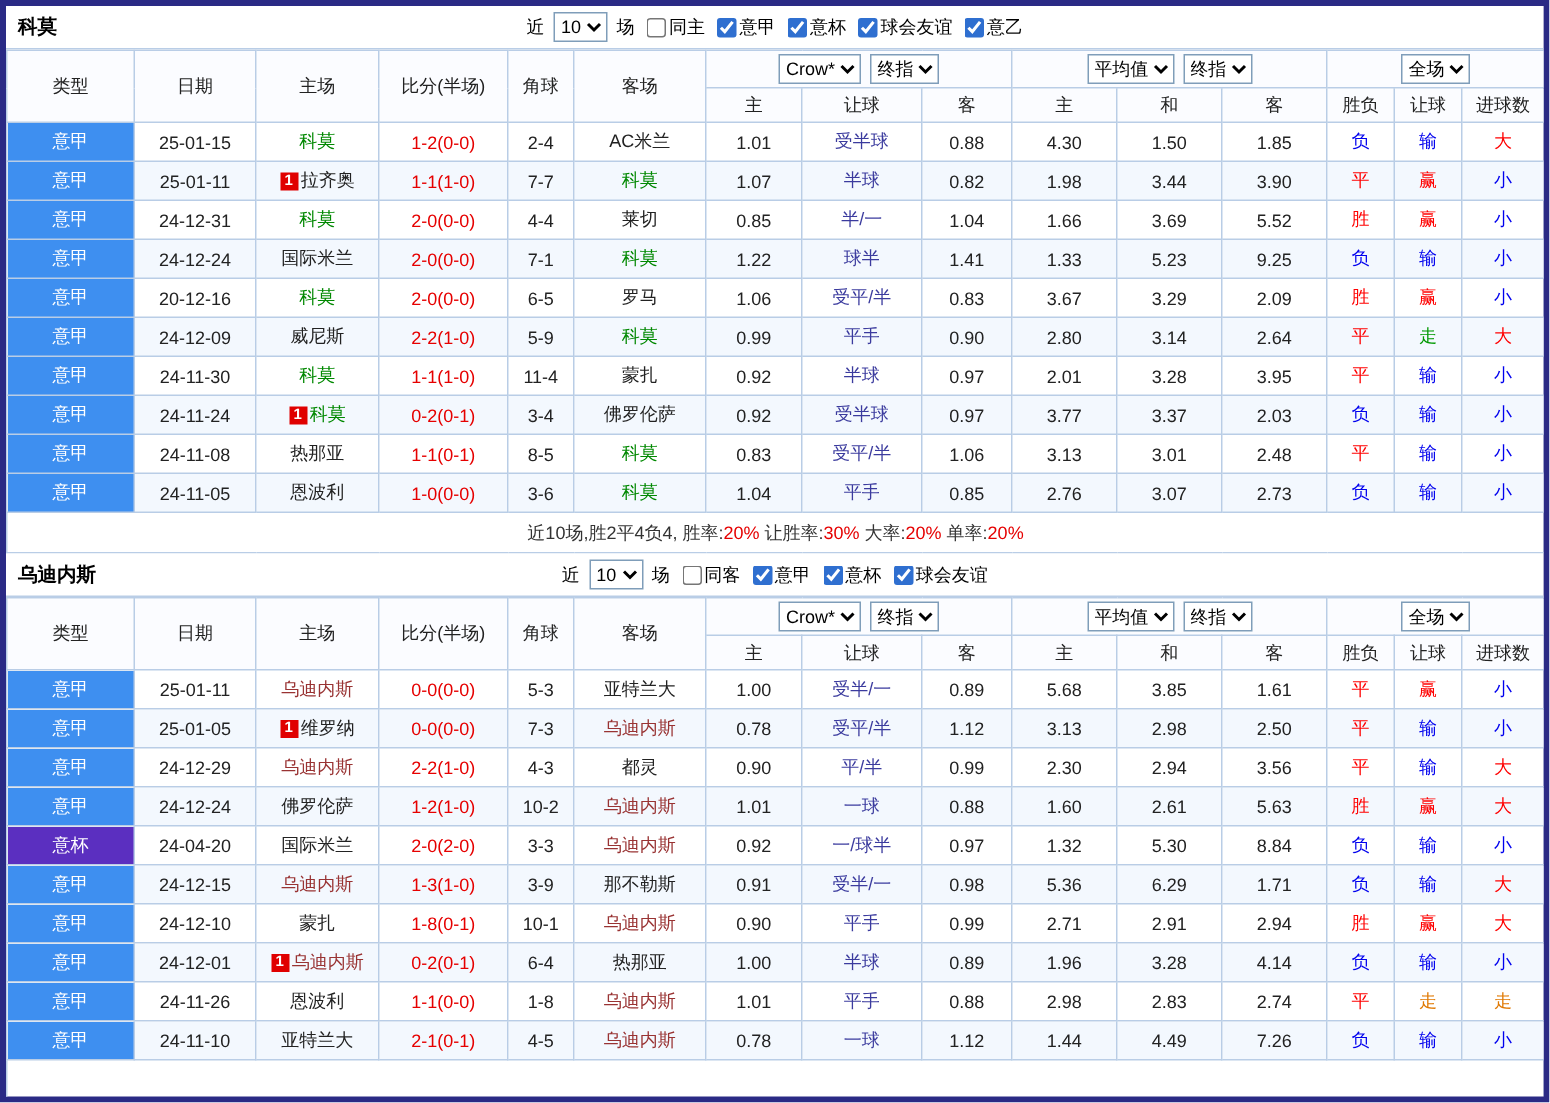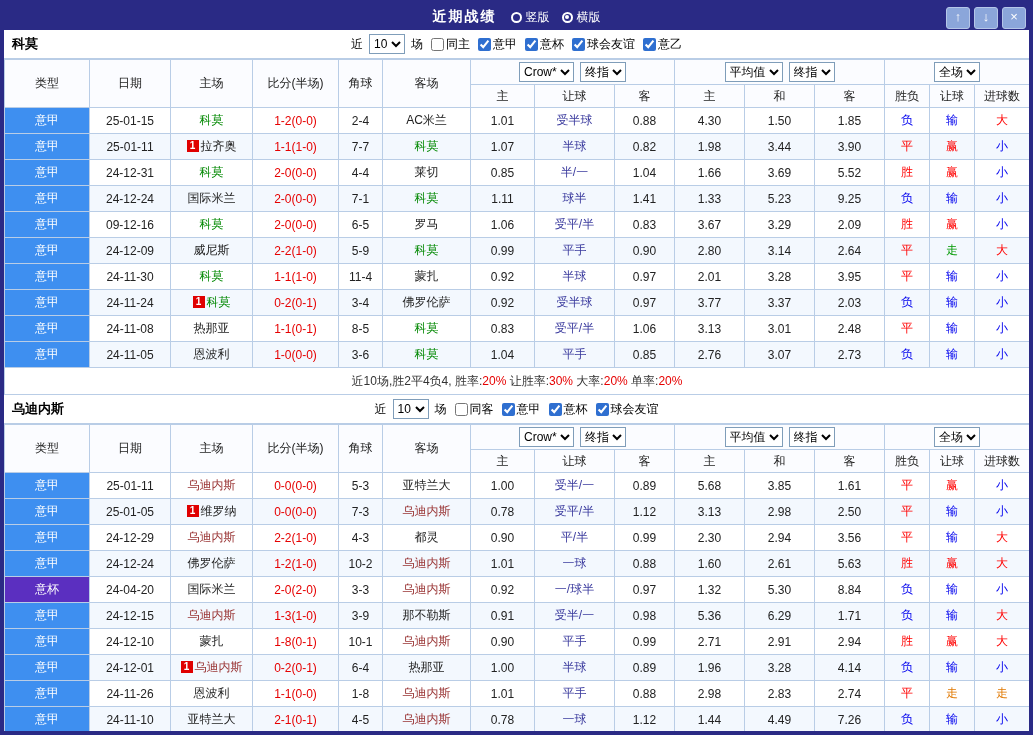--- a/index.html
+++ b/index.html
@@ -43,40 +43,20 @@
   .res.g{color:var(--push_green,#009900);}
   .res.o{color:var(--push_orange,#e07800);}
   .summary-row td{height:26px;}
   .summary-row .k{color:#333;}
   .summary-row .r{color:var(--score_red,#e60000);}
 </style>
 </head>
 <body>
 
 <div class="window">
-  <div class="titlebar">
-    <div class="tb-center">
-      <span class="title">近期战绩</span>
-      <span class="radios">
-          <span class="radio">
-            <span class="rdot"></span>
-            <span>竖版</span>
-          </span>
-          <span class="radio">
-            <span class="rdot sel"></span>
-            <span>横版</span>
-          </span>
-        </span>
-    </div>
-    <div class="tb-btns">
-      <span class="tb-btn">↑</span>
-      <span class="tb-btn">↓</span>
-      <span class="tb-btn close">×</span>
-    </div>
-  </div>
   <div id="sections">
       <div class="section">
         <div class="sec-head">
           <span class="team-name">科莫</span>
           <span class="filters">
             <span>近</span>
             <select class="hsel"><option>10</option></select>
             <span>场</span>
             <label class="cb">
               <input type="checkbox" style="">
@@ -194,33 +174,33 @@
               <td class="res r">赢</td>
               <td class="res b">小</td>
             </tr>
             <tr class="data">
               <td class="type-cell">意甲</td>
               <td>24-12-24</td>
               <td><span class="team">国际米兰</span></td>
               <td><span class="score">2-0(0-0)</span></td>
               <td>7-1</td>
               <td><span class="team" style="color:#008800">科莫</span></td>
-              <td>1.11</td>
+              <td>1.22</td>
               <td class="handicap">球半</td>
               <td>1.41</td>
               <td>1.33</td>
               <td>5.23</td>
               <td>9.25</td>
               <td class="res b">负</td>
               <td class="res b">输</td>
               <td class="res b">小</td>
             </tr>
             <tr class="data">
               <td class="type-cell">意甲</td>
-              <td>09-12-16</td>
+              <td>20-12-16</td>
               <td><span class="team" style="color:#008800">科莫</span></td>
               <td><span class="score">2-0(0-0)</span></td>
               <td>6-5</td>
               <td><span class="team">罗马</span></td>
               <td>1.06</td>
               <td class="handicap">受平/半</td>
               <td>0.83</td>
               <td>3.67</td>
               <td>3.29</td>
               <td>2.09</td>

